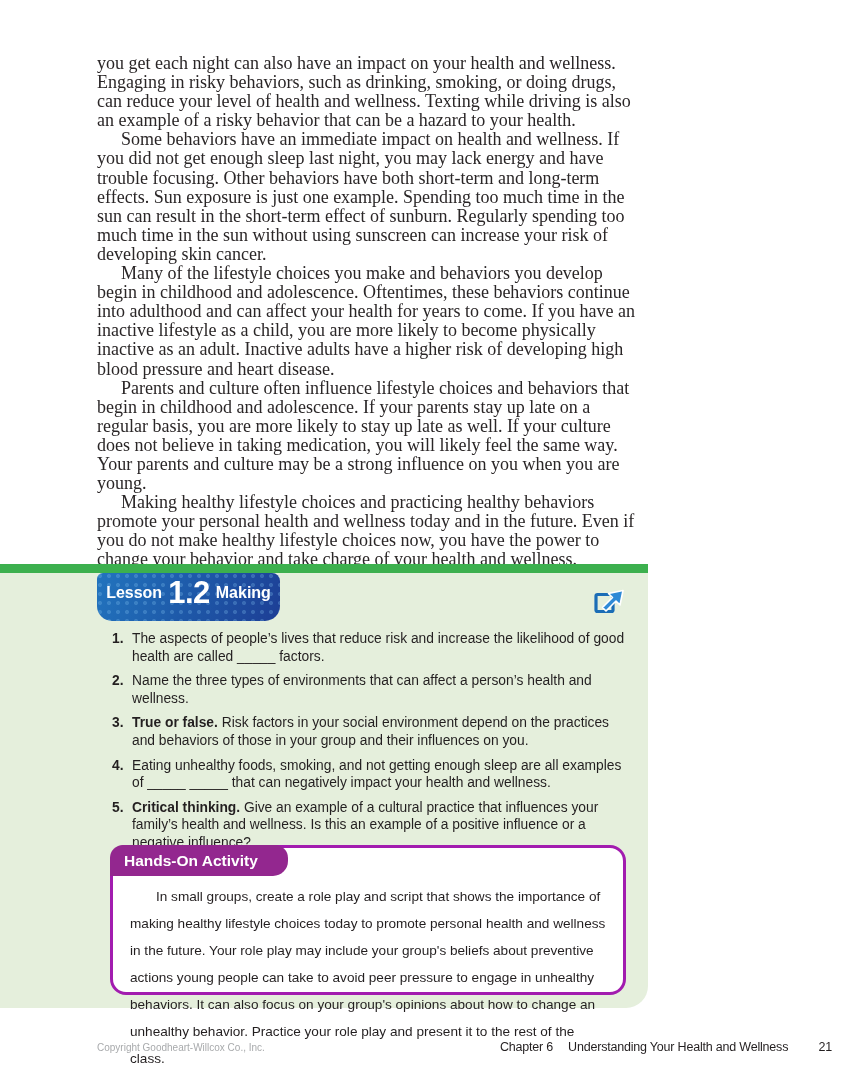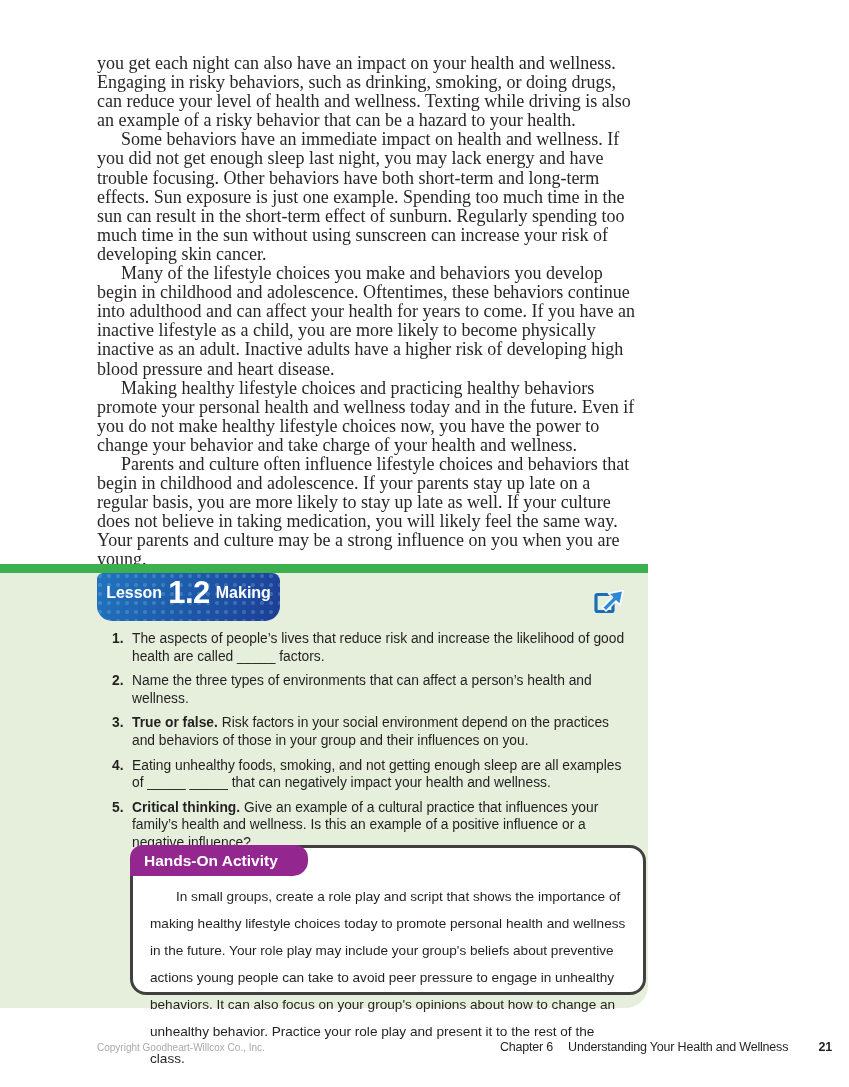--- a/index.html
+++ b/index.html
@@ -98,23 +98,22 @@
   }
   .qtext { flex: 1; }
   .qtext b { font-weight: bold; }
 
   
   .activity-box {
     position: absolute;
     left: 110px; top: 281px;
     width: 516px; height: 150px;
     background: #ffffff;
-    border: 3px solid #404040;
+    border: 3px solid #a21caf;
     border-radius: 16px;
-    margin-left: 20px;
   }
   .activity-tab {
     position: absolute;
     left: -3px; top: -3px;
     height: 31px;
     width: 178px;
     background: #93278f;
     border-radius: 13px 13px 15px 0;
     color: #ffffff;
     font-weight: bold;
@@ -146,33 +145,33 @@
     left: 500px; top: 1040px;
     width: 332px;
     display: flex;
     align-items: baseline;
     font-family: "Liberation Sans", sans-serif;
     font-size: 12.5px;
     letter-spacing: -0.2px;
     color: #231f20;
   }
   .footer-right .chapter { margin-right: 15px; }
-  .footer-right .pagenum { margin-left: auto; font-weight: bold; }
+  .footer-right .pagenum { margin-left: auto; font-weight: normal; }
 </style>
 </head>
 <body>
 
 <div class="page">
 
   <div class="body-copy">
     <p class="noindent">you get each night can also have an impact on your health and wellness. Engaging in risky behaviors, such as drinking, smoking, or doing drugs, can reduce your level of health and wellness. Texting while driving is also an example of a risky behavior that can be a hazard to your health.</p>
     <p>Some behaviors have an immediate impact on health and wellness. If you did not get enough sleep last night, you may lack energy and have trouble focusing. Other behaviors have both short-term and long-term effects. Sun exposure is just one example. Spending too much time in the sun can result in the short-term effect of sunburn. Regularly spending too much time in the sun without using sunscreen can increase your risk of developing skin cancer.</p>
     <p>Many of the lifestyle choices you make and behaviors you develop begin in childhood and adolescence. Oftentimes, these behaviors continue into adulthood and can affect your health for years to come. If you have an inactive lifestyle as a child, you are more likely to become physically inactive as an adult. Inactive adults have a higher risk of developing high blood pressure and heart disease.</p>
+    <p>Parents and culture often influence lifestyle choices and behaviors that begin in childhood and adolescence. If your parents stay up late on a regular basis, you are more likely to stay up late as well. If your culture does not believe in taking medication, you will likely feel the same way. Your parents and culture may be a strong influence on you when you are young.</p>
     <p>Making healthy lifestyle choices and practicing healthy behaviors promote your personal health and wellness today and in the future. Even if you do not make healthy lifestyle choices now, you have the power to change your behavior and take charge of your health and wellness.</p>
-    <p>Parents and culture often influence lifestyle choices and behaviors that begin in childhood and adolescence. If your parents stay up late on a regular basis, you are more likely to stay up late as well. If your culture does not believe in taking medication, you will likely feel the same way. Your parents and culture may be a strong influence on you when you are young.</p>
   </div>
 
   <div class="review-section">
     <div class="green-bar"></div>
     <div class="review-bg"></div>
 
     <div class="lesson-badge">
       <span class="small">Lesson</span>
       <span class="big">1.2</span>
       <span class="small">Making</span>

